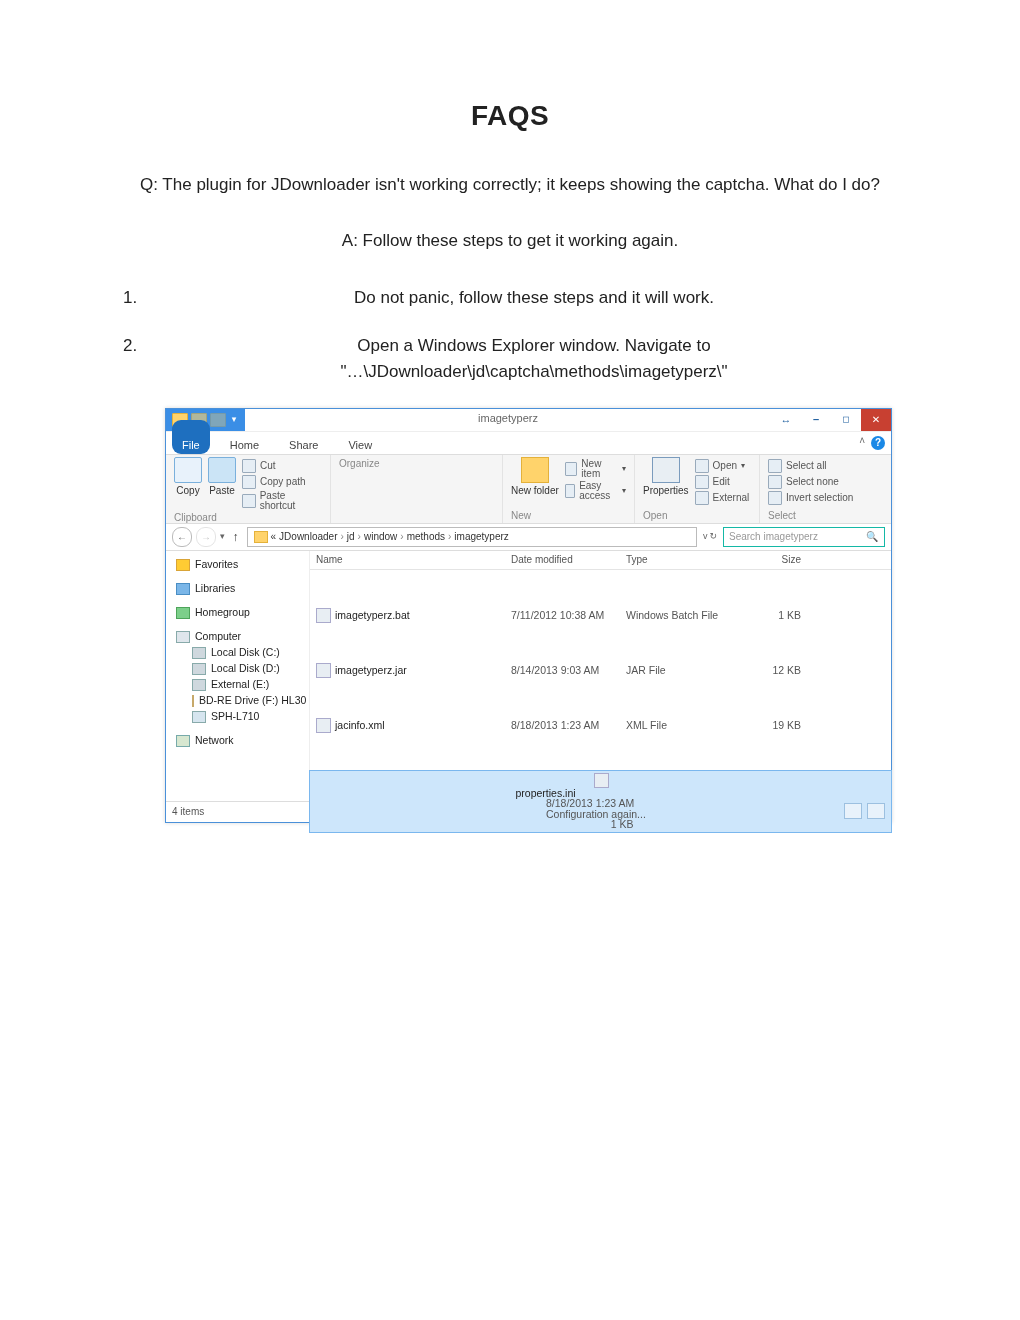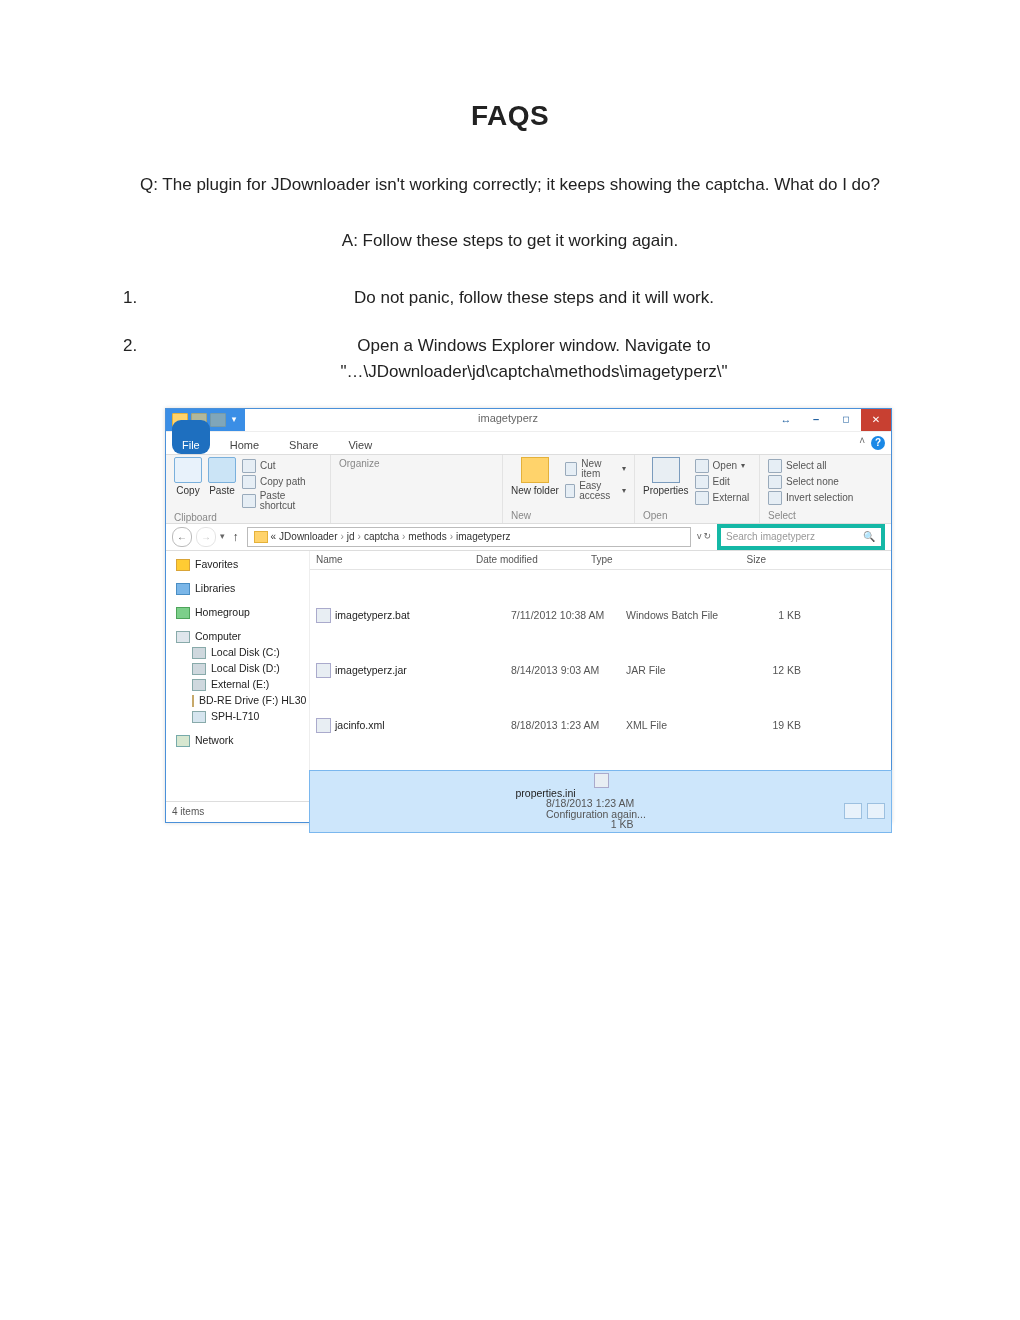--- a/index.html
+++ b/index.html
@@ -98,39 +98,39 @@
   .uparrow{ font-size:12px; color:#333; padding:0 4px;}
   .breadcrumb {
     flex:1; height:18px; border:1px solid #bbb; display:flex; align-items:center;
     font-size:10px; color:#333; padding:0 6px; gap:3px; background:#fff;
   }
   .breadcrumb .folder-ico{width:12px;height:10px;background:#ffd36b;border:1px solid #e4b13a;}
   .breadcrumb span.sep{color:#888;}
   .bc-ctrl{display:flex;gap:2px;padding:0 2px;}
   .bc-ctrl span{font-size:9px;color:#666;}
   .search {
-    width:150px; height:18px; border:4px solid #14b8a6; display:flex; align-items:center; justify-content:space-between;
+    width:150px; height:18px; border:1px solid #14b8a6; display:flex; align-items:center; justify-content:space-between;
     padding:0 5px; font-size:10px; color:#999; background:#fff;
   }
   
   .body { display:flex; height:250px; }
   .navpane { width:135px; border-right:1px solid #eee; padding:6px 4px; }
   .navpane .node {
     display:flex; align-items:center; gap:5px; font-size:10.5px; color:#222;
     padding:2px 2px 2px 6px; white-space:nowrap;
   }
   .navpane .node.child{ padding-left:22px;}
   .navpane .nico{ width:12px;height:10px; background:#ffd36b;border:1px solid #d9a437;}
   .navpane .section{margin-bottom:8px;}
   .filelist { flex:1; }
   .colhdr {
     display:flex; border-bottom:1px solid #e4e4e4; padding:4px 0 4px 6px;
     font-size:10px; color:#555;
   }
-  .col-name{width:160px;}
+  .col-name{width:195px;}
   .col-date{width:115px;}
   .col-type{width:115px;}
   .col-size{width:60px; text-align:right;}
   .frow{
     display:flex; padding:2px 0 2px 6px; font-size:10.5px; color:#222; align-items:center;margin-top:36px;
   }
   .frow .fico{ width:13px;height:13px; margin-right:4px; background:#e8eef3;border:1px solid #aac;}
   .frow.selected{ background:#cde6fb; outline:1px solid #7ab7ee;flex-direction:column; }
   .fname{width:176px;}
   .fdate{width:115px; color:#555;}
@@ -291,21 +291,21 @@
       <div class="navbtn" style="opacity:.4">→</div>
       <span style="font-size:9px;color:#666;">▾</span>
       <span class="uparrow">↑</span>
       <div class="breadcrumb">
         <span class="folder-ico"></span>
         <span>«</span>
         <span>JDownloader</span>
           <span class="sep">›</span>
         <span>jd</span>
           <span class="sep">›</span>
-        <span>captcha</span>
+        <span>window</span>
           <span class="sep">›</span>
         <span>methods</span>
           <span class="sep">›</span>
         <span>imagetyperz</span>
         <span style="flex:1"></span>
       </div>
       <div class="bc-ctrl">
         <span>v</span>
         <span>↻</span>
       </div>

